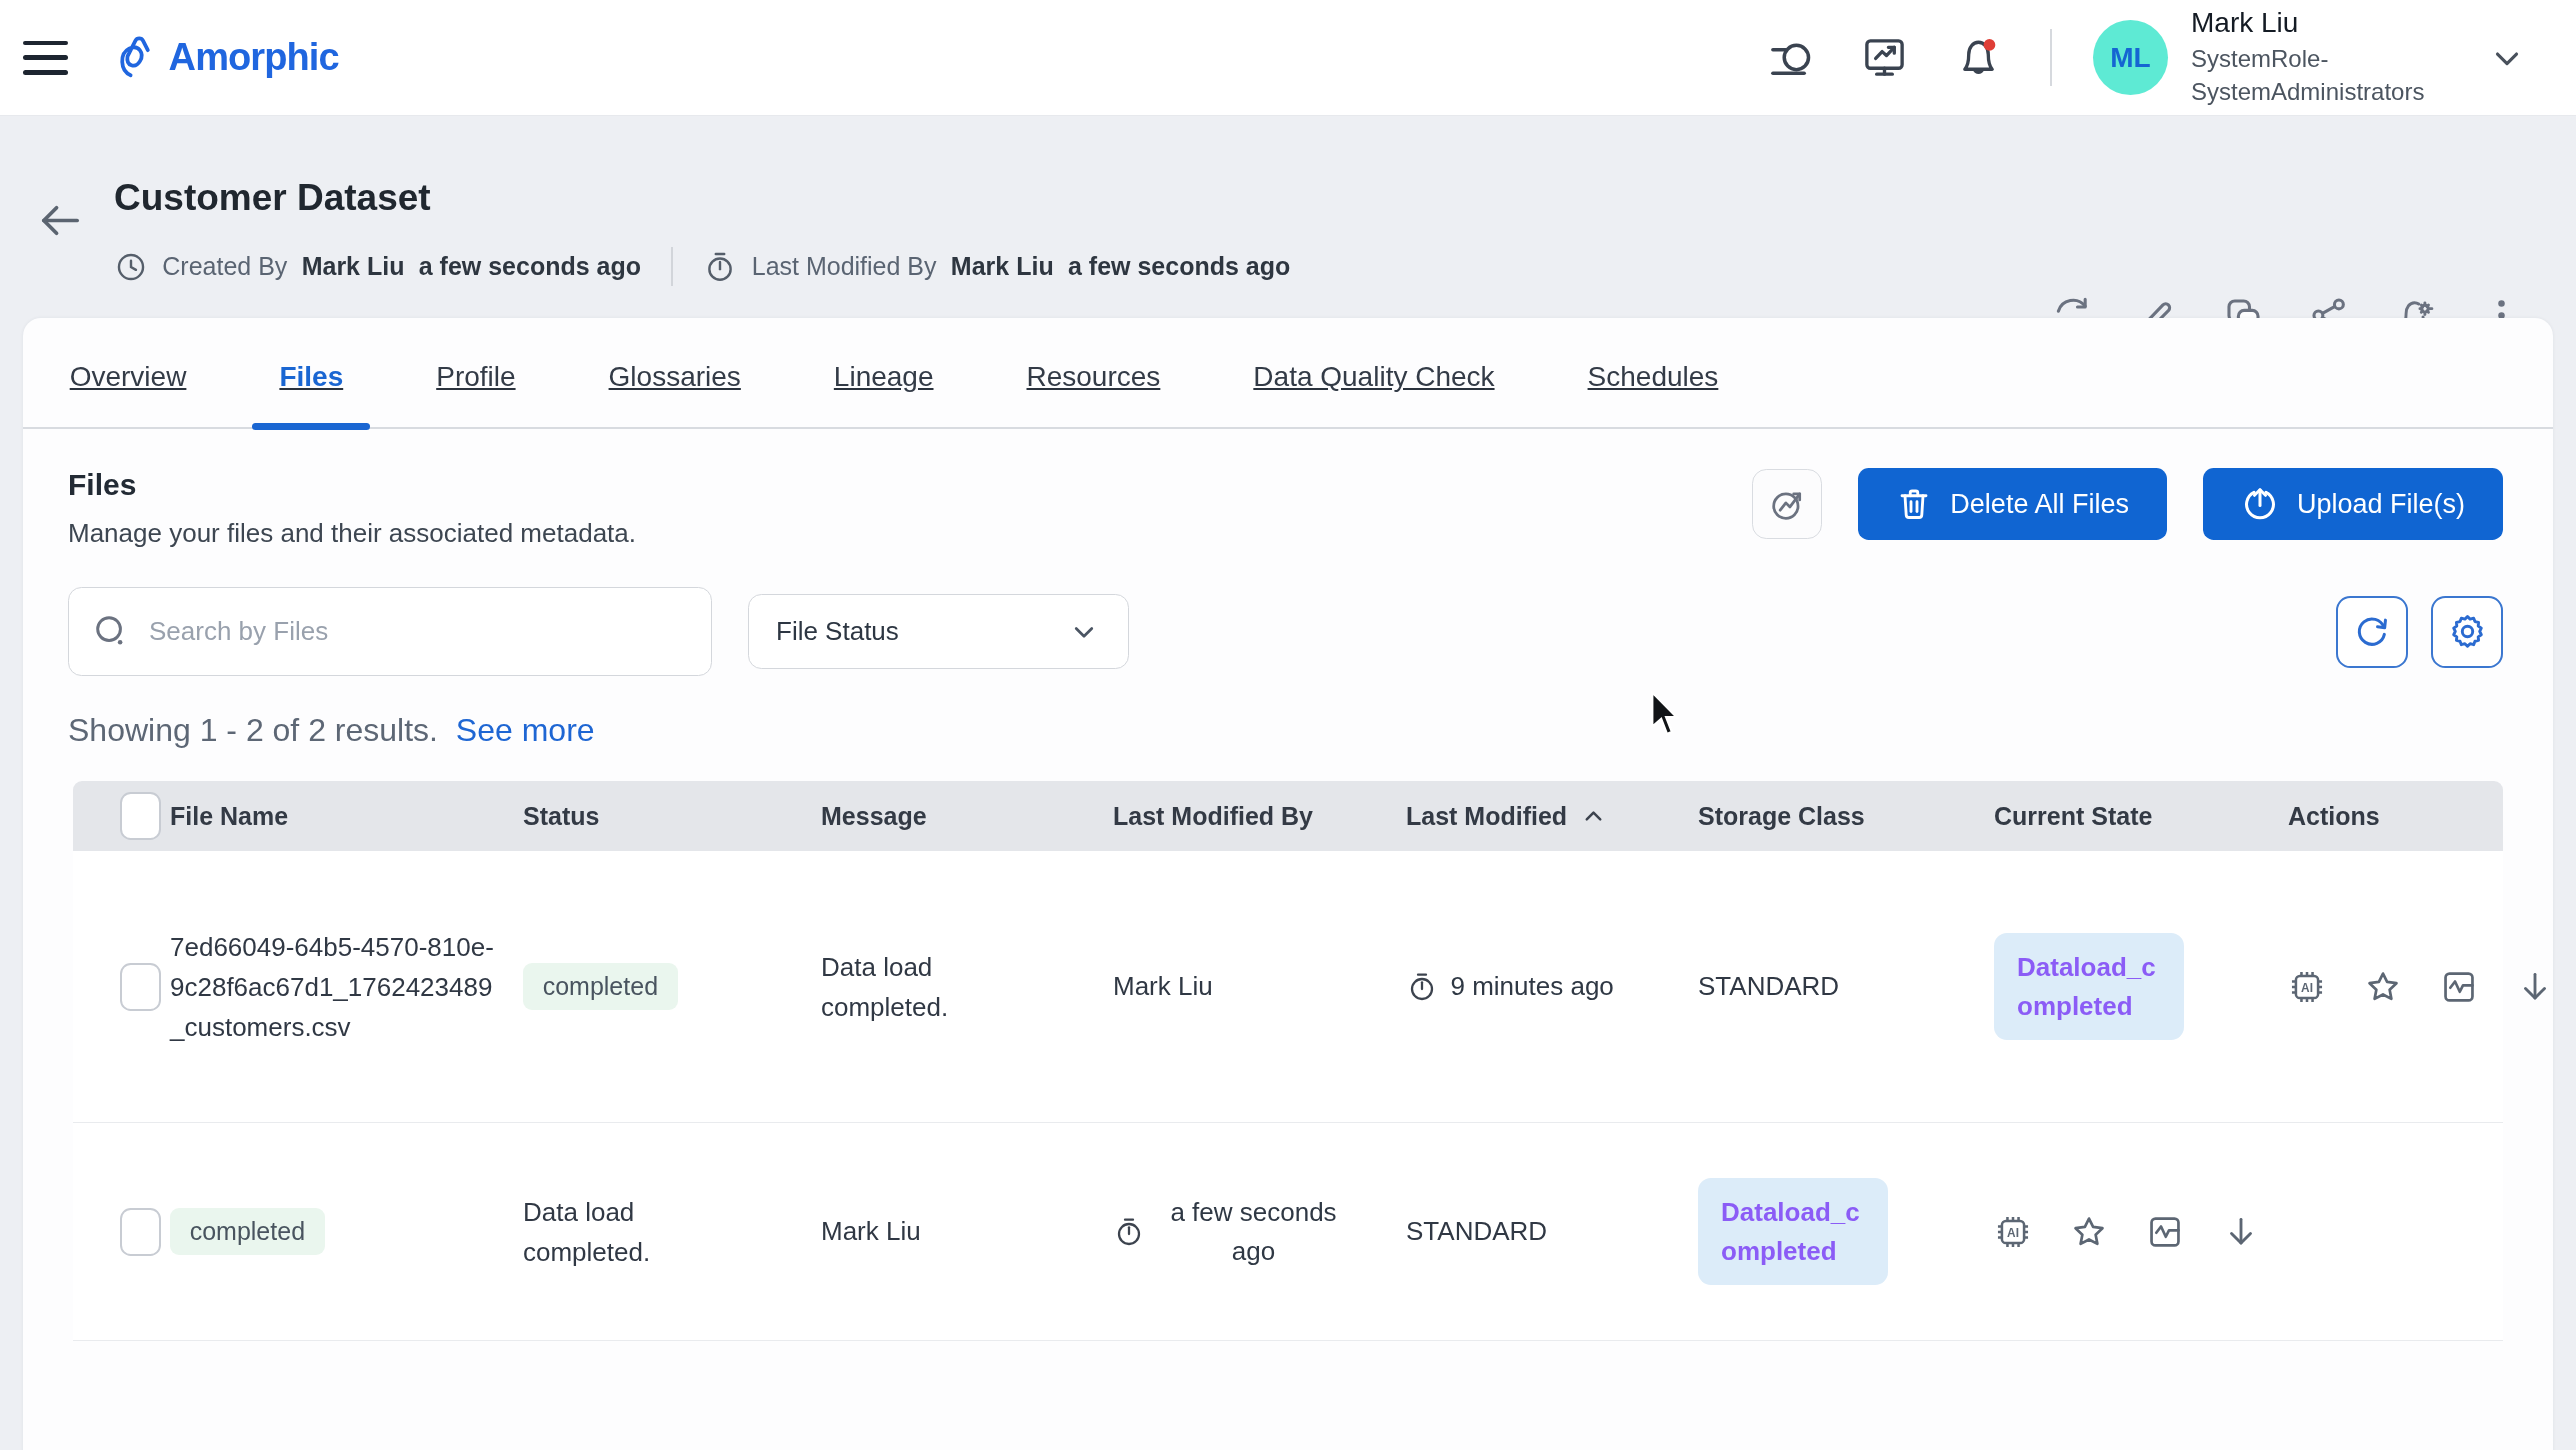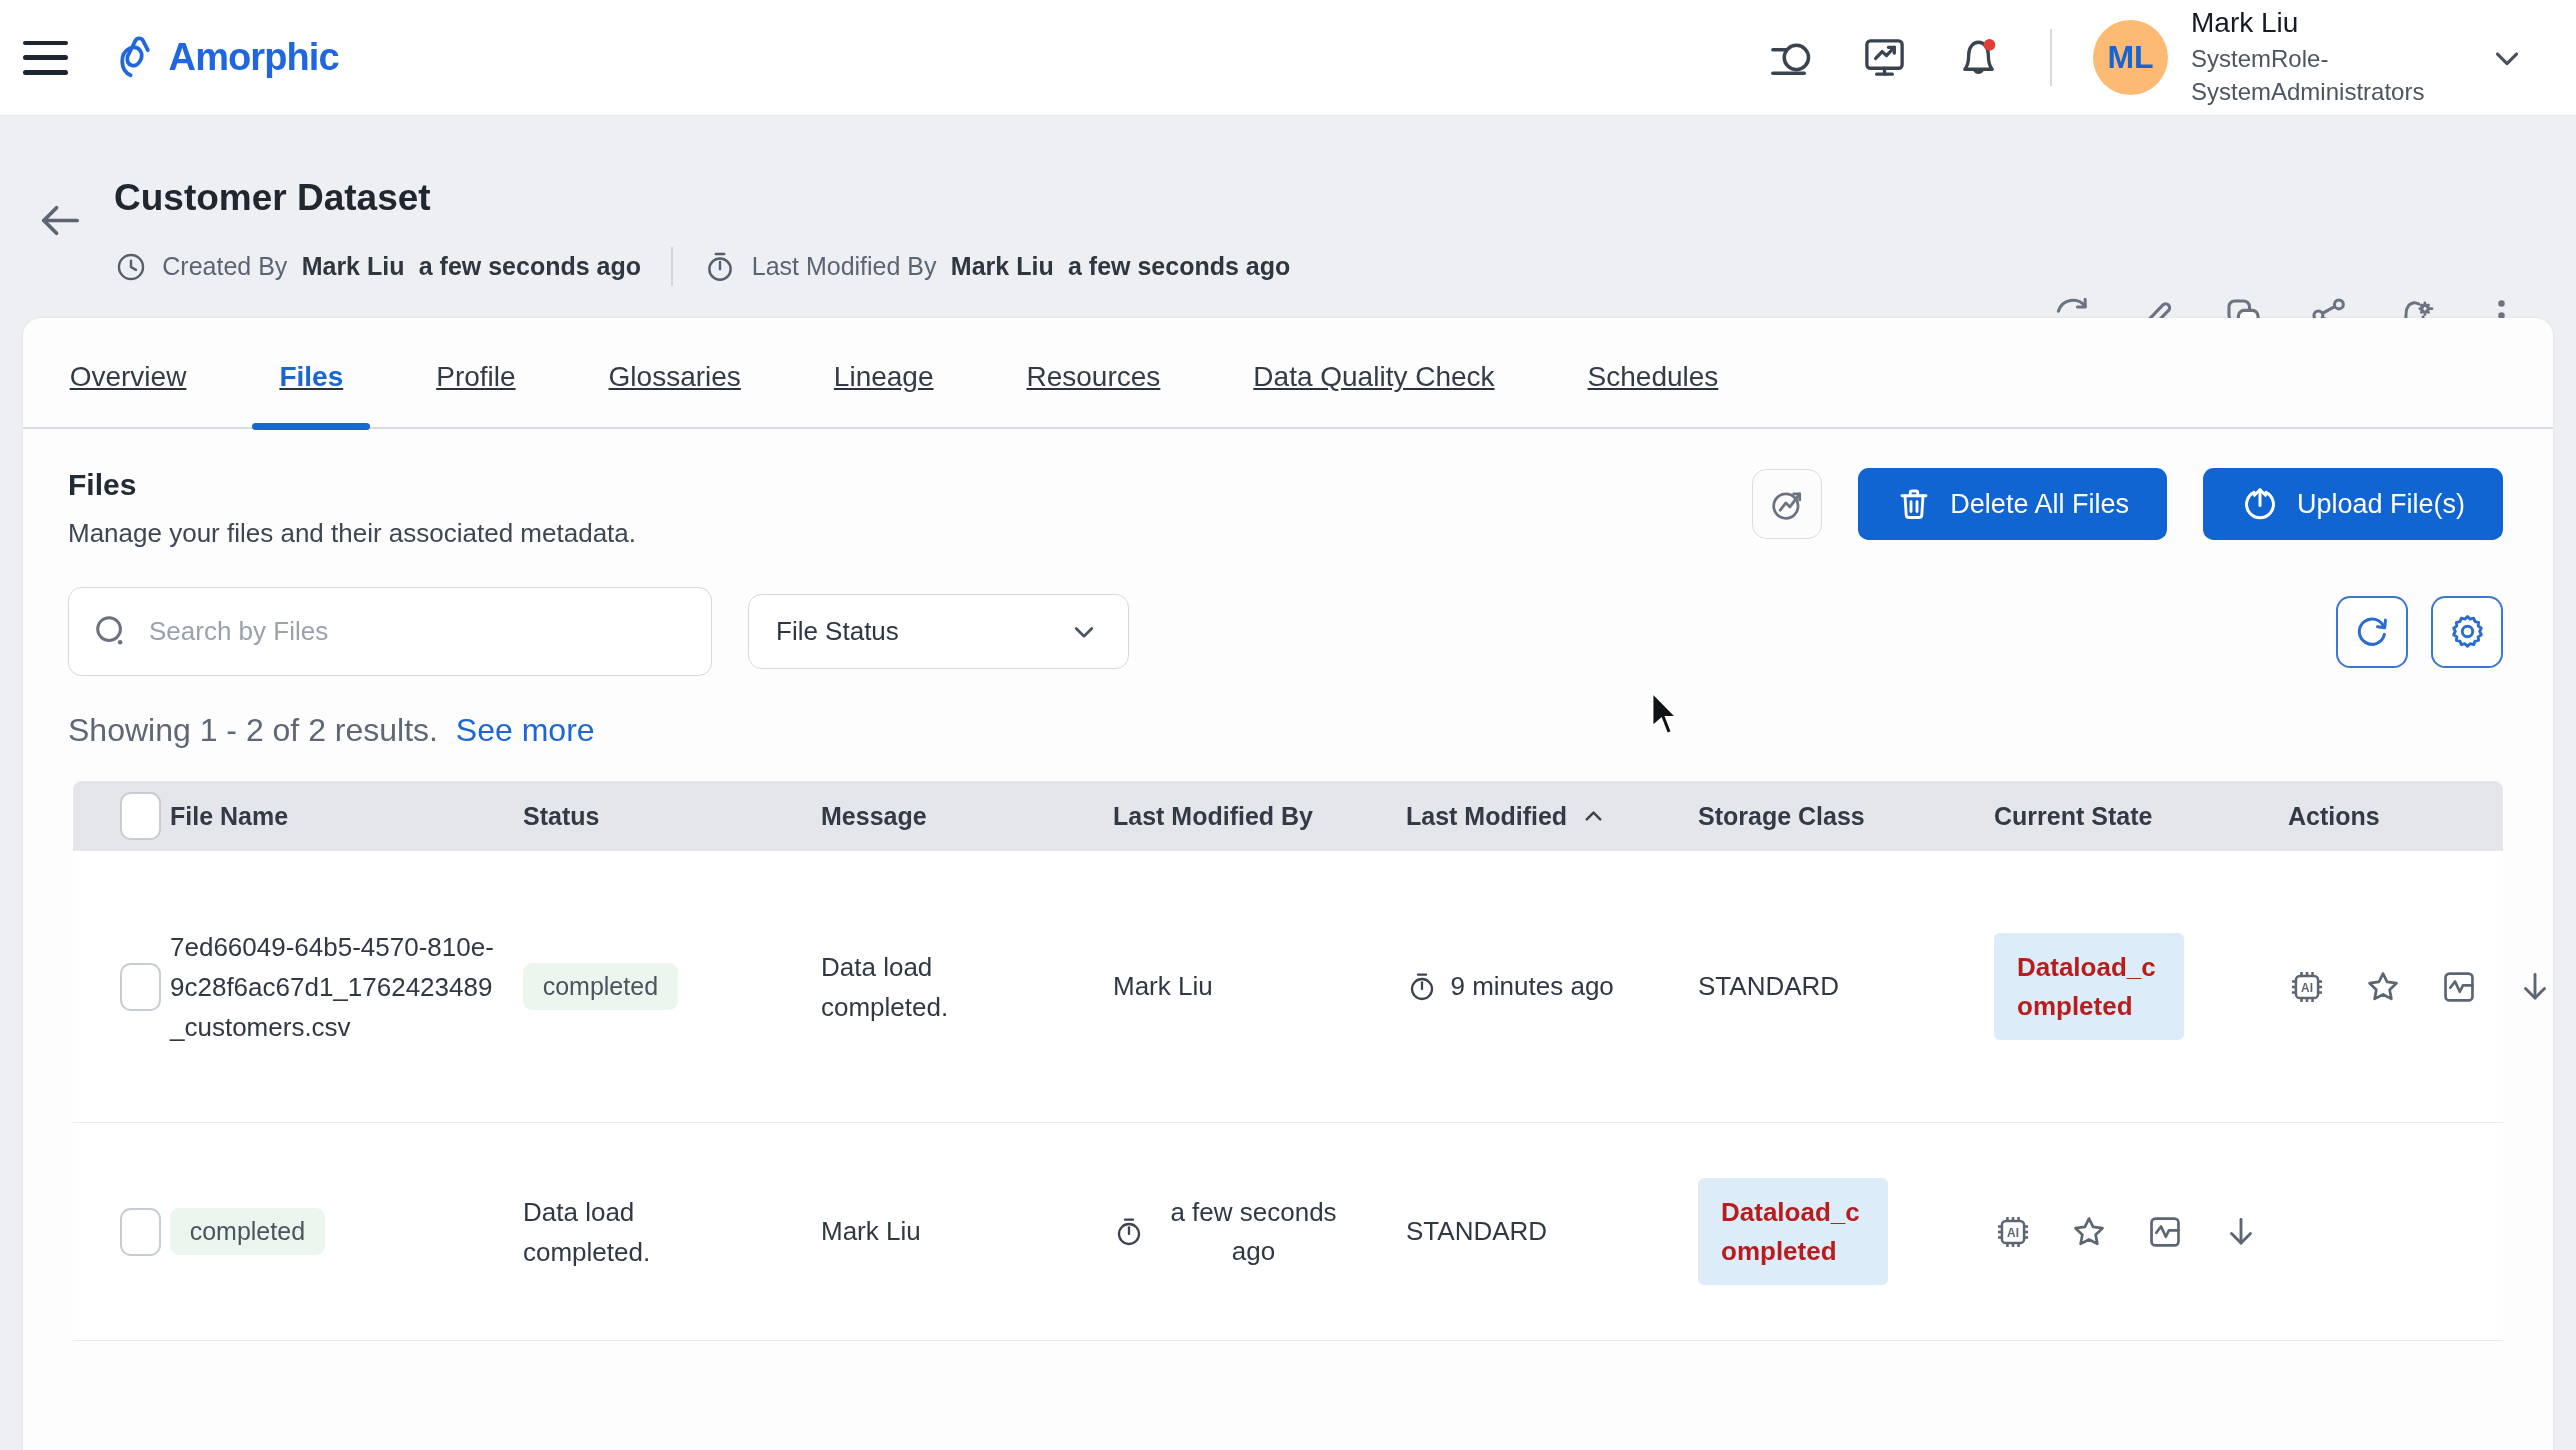--- a/index.html
+++ b/index.html
@@ -11,22 +11,22 @@
   .topbar { position:absolute; top:0; left:0; right:0; height:116px; background:#ffffff;
             border-bottom:0.9px solid #e7e9ed; display:flex; align-items:center; padding:0 50px 0 23px; z-index:5;}
   .hamburger { width:45px; height:34px; display:flex; flex-direction:column; justify-content:space-between; cursor:pointer; }
   .hamburger span { display:block; height:4.5px; background:#1d2530; border-radius:2.7px; }
   .logo { display:flex; align-items:center; margin-left:47px; gap:3.6px; }
   .logo-text { font-size:38px; font-weight:700; color:#2066df; letter-spacing:-0.9px; }
   .topbar-spacer { flex:1; }
   .tb-icons { display:flex; align-items:center; gap:47px; color:#3a4350; }
   .tb-icon { width:47px; height:47px; position:relative; cursor:pointer; }
   .tb-divider { width:1.8px; height:57px; background:#d6d9de; margin:0 41px 0 48px; }
-  .avatar { width:75px; height:75px; border-radius:50%; background:#fdba74; color:#1565d2;
-            font-weight:700; font-size:32px; display:flex; align-items:center; justify-content:center; }
+  .avatar { width:75px; height:75px; border-radius:50%; background:#5eead4; color:#1565d2;
+            font-weight:700; font-size:28px; display:flex; align-items:center; justify-content:center; }
   .user-block { margin-left:23px; width:234px; }
   .user-name { font-size:28px; color:#141b24; }
   .user-role { font-size:24px; color:#4c5560; line-height:33px; margin-top:3.6px; }
   .tb-caret { margin-left:63px; color:#49515c; }
 
   
   .page-header { position:absolute; top:116px; left:0; right:0; height:202px; }
   .back-btn { position:absolute; left:36px; top:81px; color:#5b6470; cursor:pointer; }
   .page-title { position:absolute; left:114px; top:61px; font-size:37px; font-weight:700; color:#20272f; }
   .meta-row { position:absolute; left:114px; top:131px; display:flex; align-items:center; gap:14.3px;
@@ -81,22 +81,22 @@
   .tbody-row { background:#fff; border-bottom:1.8px solid #e9ebee; font-size:26px; color:#303844; }
   .row-1 { min-height:272px; }
   .row-2 { min-height:218px; }
   .checkbox { width:41px; height:48px; border:2.7px solid #c8ccd3; border-radius:10.7px; background:#fff; margin-left:47px; cursor:pointer; }
   .fname { max-width:344px; word-break:break-all; line-height:40px; padding:23px 9px 23px 0; }
   .pill-status { display:inline-block; background:#eaf6ee; color:#49545f; font-size:25px; padding:9px 19.7px; border-radius:9px; }
   .msg { max-width:183px; line-height:40px; }
   .lm-cell { display:flex; align-items:center; gap:12.5px; color:#2f3844; }
   .lm-cell .lm-ic { color:#3c434e; display:flex; flex-shrink:0; }
   .lm-text { max-width:192px; text-align:center; line-height:39px; }
-  .state-pill { display:inline-block; background:#dcecf9; border-radius:6px; padding:14.3px 23px; max-width:190px;
-                color:#b91c1c; font-weight:700; word-break:break-all; line-height:39px; cursor:pointer; }
+  .state-pill { display:inline-block; background:#dcecf9; border-radius:13px; padding:14.3px 23px; max-width:190px;
+                color:#8b5cf6; font-weight:700; word-break:break-all; line-height:39px; cursor:pointer; }
   .actions-cell { display:flex; align-items:center; gap:38px; color:#5c6673; }
   .actions-cell .aicon { cursor:pointer; display:flex; }
 
   .sort-caret { margin-left:12.5px; color:#3c434e; }
   .th-label { display:flex; align-items:center; }
 
   
   .cursor { position:absolute; left:1644px; top:691px; z-index:50; pointer-events:none; }
 
   svg { display:block; }

